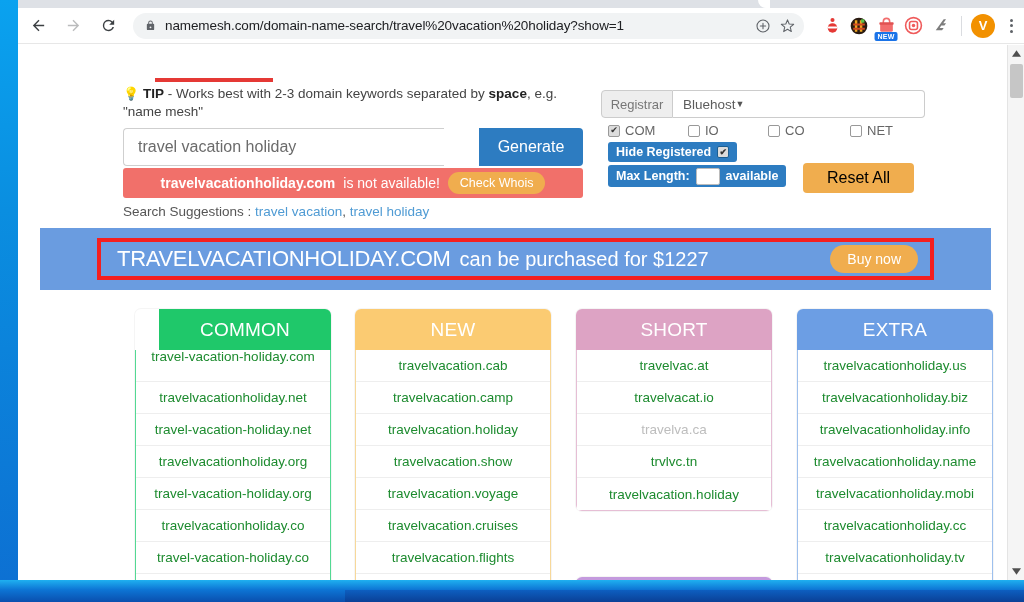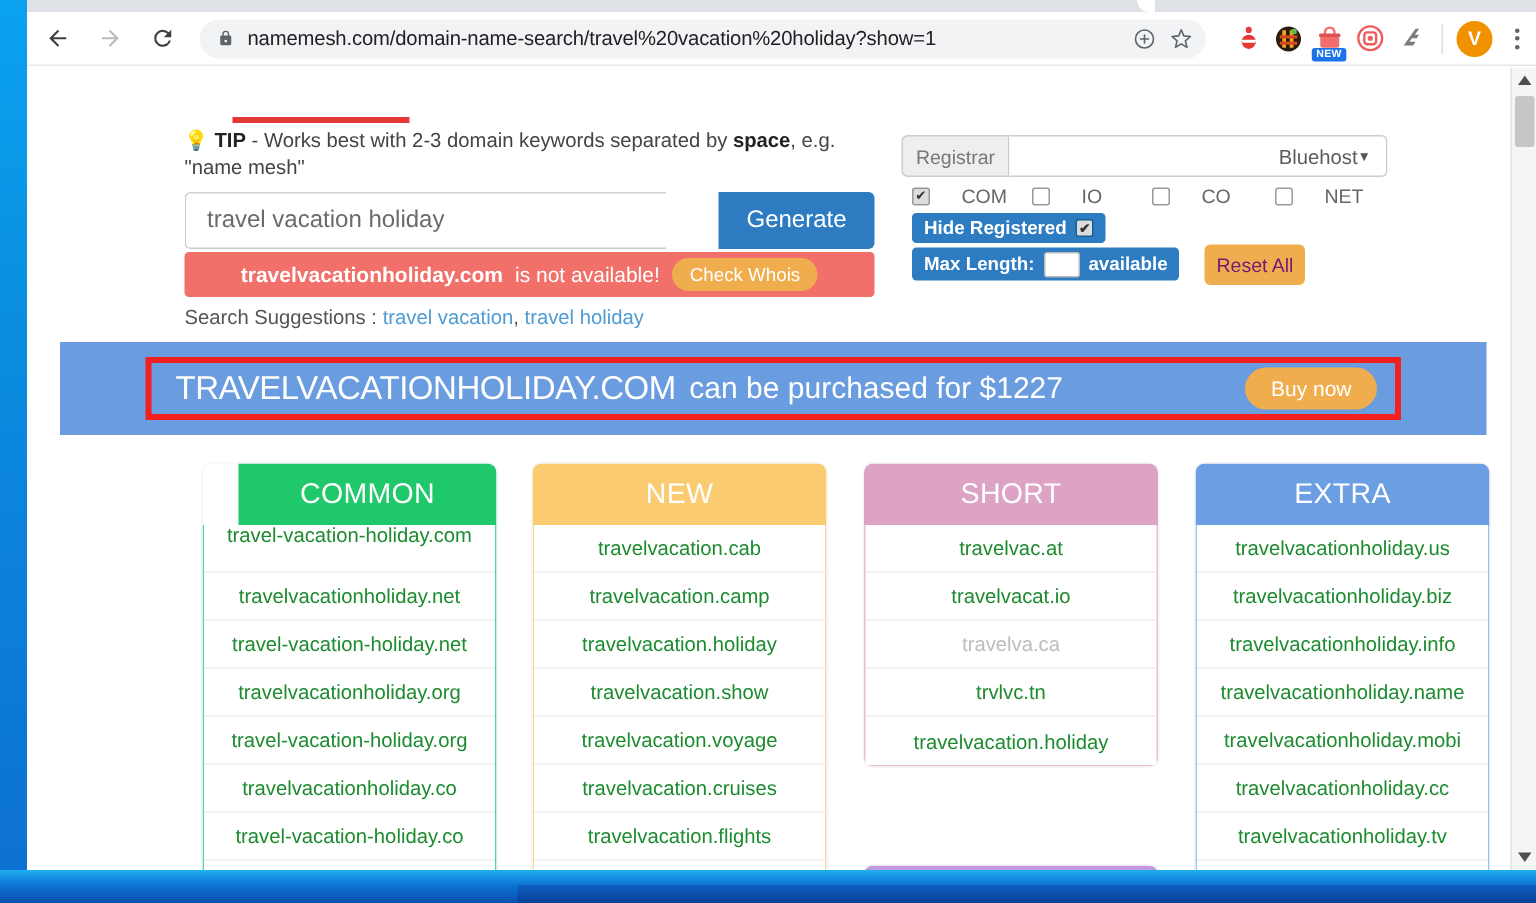--- a/index.html
+++ b/index.html
@@ -178,29 +178,29 @@
   .reg-row { position: absolute; left: 583px; top: 45px; width: 324px; height: 28px; display:flex; }
   .reg-label {
     width: 72px; height: 28px; background: #eeeeee; border: 1px solid #ccc;
     border-radius: 4px 0 0 4px; font-size: 13px; color: #777;
     display:flex; align-items:center; justify-content:center;
   }
   .reg-select {
     flex: 1; height: 28px; border: 1px solid #ccc; border-left: none;
     border-radius: 0 4px 4px 0; background: #fff;
     font-size: 13.5px; color: #5c5c5c; padding: 0 10px;
-    display:flex; align-items:center; justify-content:flex-end; cursor:pointer;
+    display:flex; align-items:center; justify-content:flex-start; cursor:pointer;
   }
   .caret { font-size: 9px; color:#555; }
 
   .tld-row {
     position: absolute; left: 590px; top: 78px; width: 320px;
     display: flex; font-size: 13px; color: #666;
   }
-  .tld { display: flex; align-items: center; gap: 21px; }
+  .tld { display: flex; align-items: center; gap: 5px; }
   .tld:nth-child(1){ width: 80px; }
   .tld:nth-child(2){ width: 80px; }
   .tld:nth-child(3){ width: 82px; }
   .cbox {
     width: 12px; height: 12px; border: 1px solid #999; background:#fff; border-radius:2px;
     display:inline-flex; align-items:center; justify-content:center; cursor:pointer;
   }
   .cbox.checked { background:#dcdcdc; }
   .cbox.checked:after { content:"✔"; font-size:9px; color:#333; line-height:1;}
 
@@ -217,22 +217,22 @@
     padding: 0 8px; display:flex; align-items:center; gap:6px;
     font-size: 12.5px; font-weight: 700;
   }
   .maxlen input {
     width: 24px; height: 17px; border: 1px solid #bbb; border-radius:2px;
     background:#fff; outline:none; font-size:11px; padding:0 2px;
     font-family:"Liberation Sans", sans-serif;
   }
   .reset-btn {
     position: absolute; left: 785px; top: 118px;
-    background: #f0ad4e; color: #701a75; border: none; border-radius: 4px;
-    font-size: 13px; padding: 6px 8px; cursor: pointer;
+    background: #f0ad4e; color: #000000; border: none; border-radius: 4px;
+    font-size: 16px; padding: 6px 24px; cursor: pointer;
     font-family:"Liberation Sans", sans-serif;
   }
 
   
   .banner {
     position: absolute; left: 22px; top: 183px; width: 951px; height: 62px;
     background: #6a9ce0;
   }
   .banner-inner {
     position: absolute; left: 57px; top: 10px; width: 837px; height: 42px;

